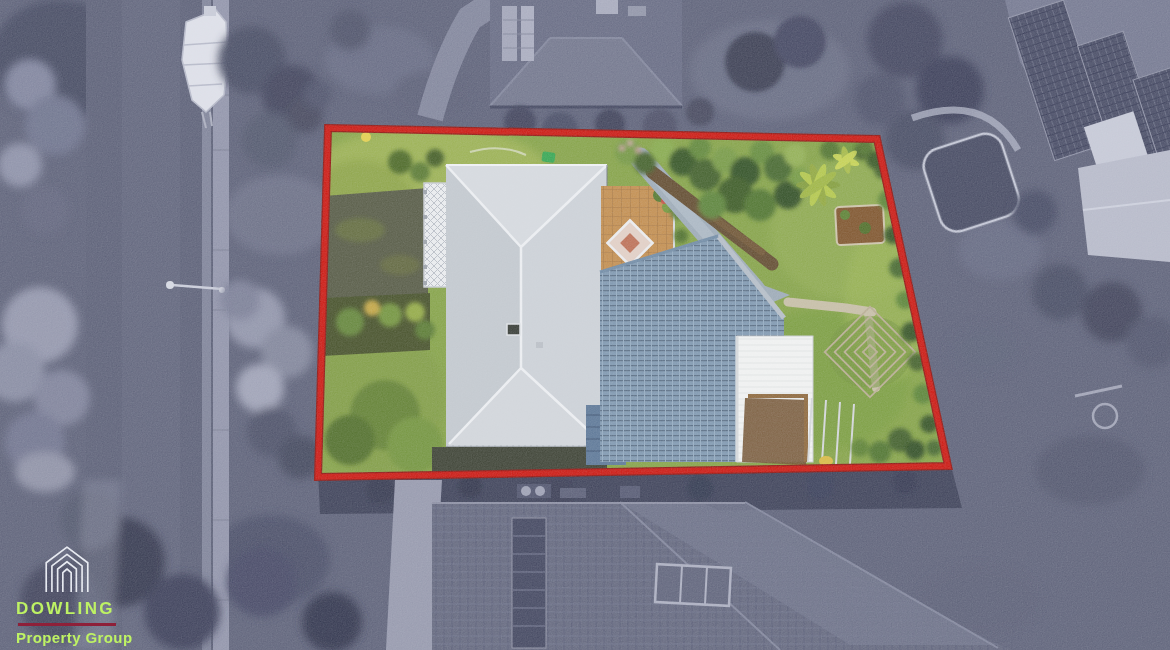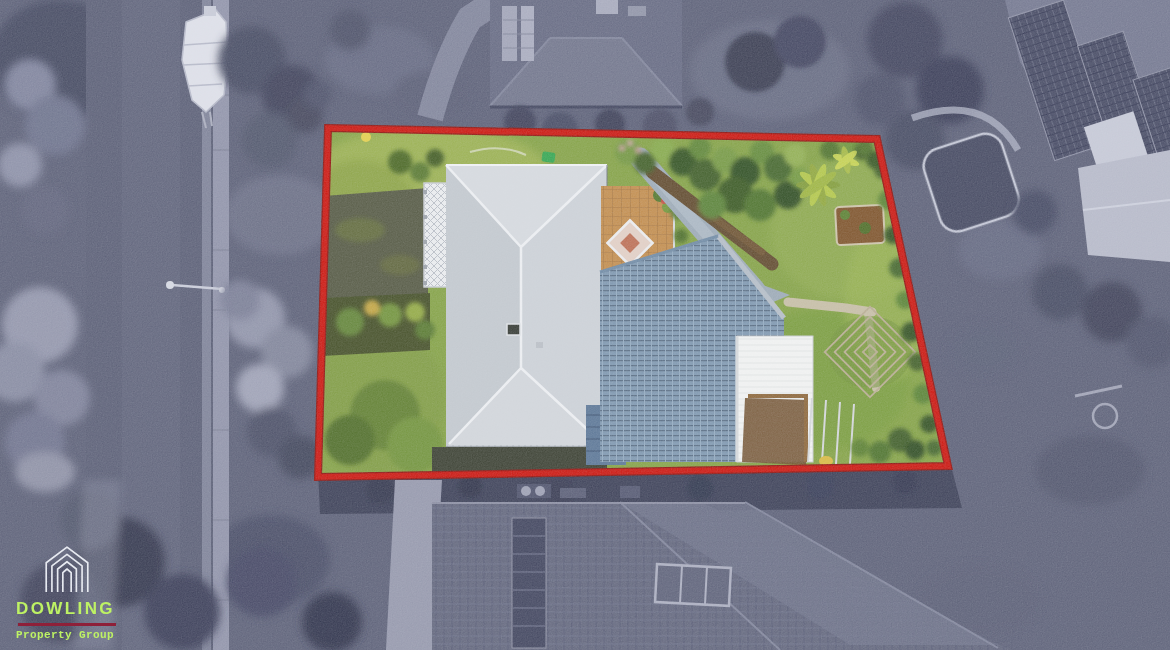--- a/index.html
+++ b/index.html
@@ -2,21 +2,21 @@
 <html><head>
 <meta charset="utf-8">
 <style>
   html,body{margin:0;padding:0;background:#20233a;}
   .stage{position:relative;width:1170px;height:650px;overflow:hidden;font-family:"Liberation Sans",sans-serif;}
   .stage svg.scene{position:absolute;left:0;top:0;}
   .logo{position:absolute;left:16px;top:542px;width:102px;text-align:left;color:#bef264;}
   .logo-icon{display:block;margin:0 auto;width:52px;height:54px;}
   .logo-name{font-size:17px;font-weight:bold;letter-spacing:2.4px;margin-top:3px;white-space:nowrap;}
   .logo-divider{height:3px;background:#8e2039;margin:4px 2px 3px 2px;}
-  .logo-tagline{font-size:11px;font-weight:600;letter-spacing:0.4px;white-space:nowrap;font-family:Liberation Mono, monospace;}
+  .logo-tagline{font-size:15px;font-weight:600;letter-spacing:0.4px;white-space:nowrap;}
 </style>
 </head>
 <body>
 
 <div class="stage">
 <svg class="scene" width="1170" height="650" viewBox="0 0 1170 650">
   <defs>
     <clipPath id="lotClip">
           <polygon points="328,128 877,139 948,466 318,477"></polygon>
         </clipPath>

